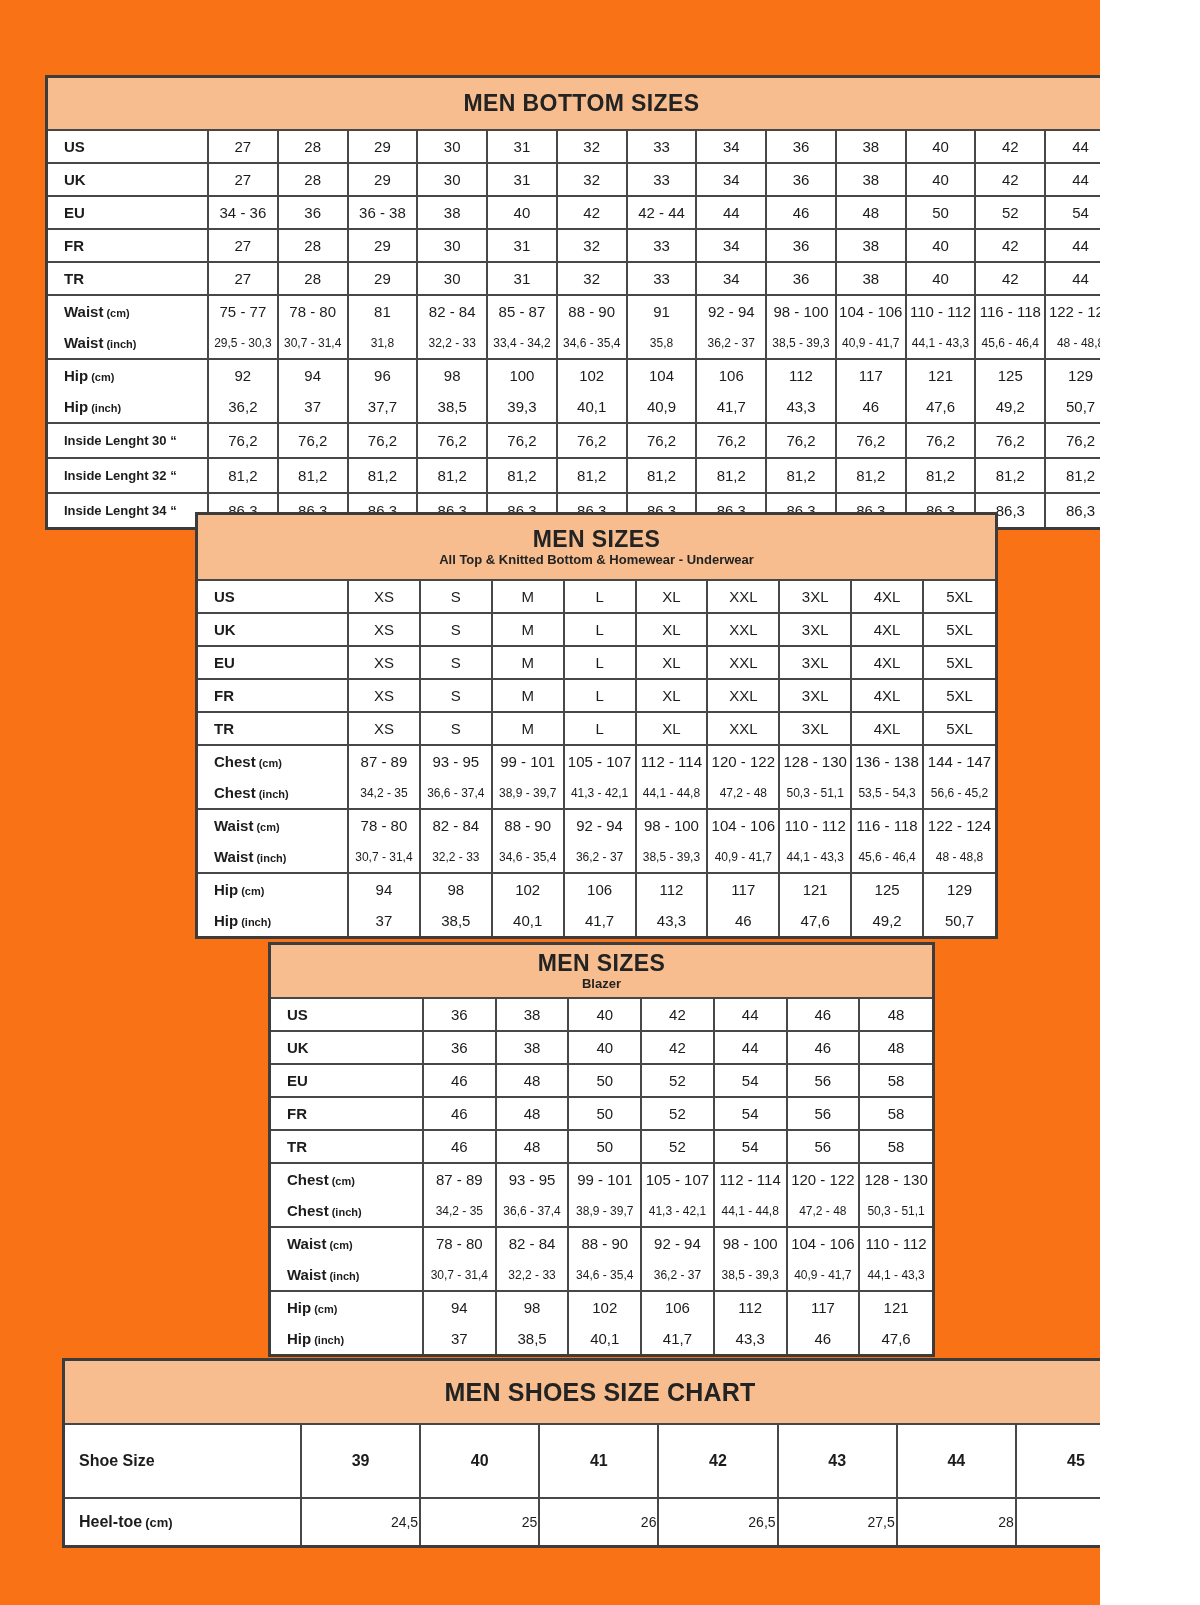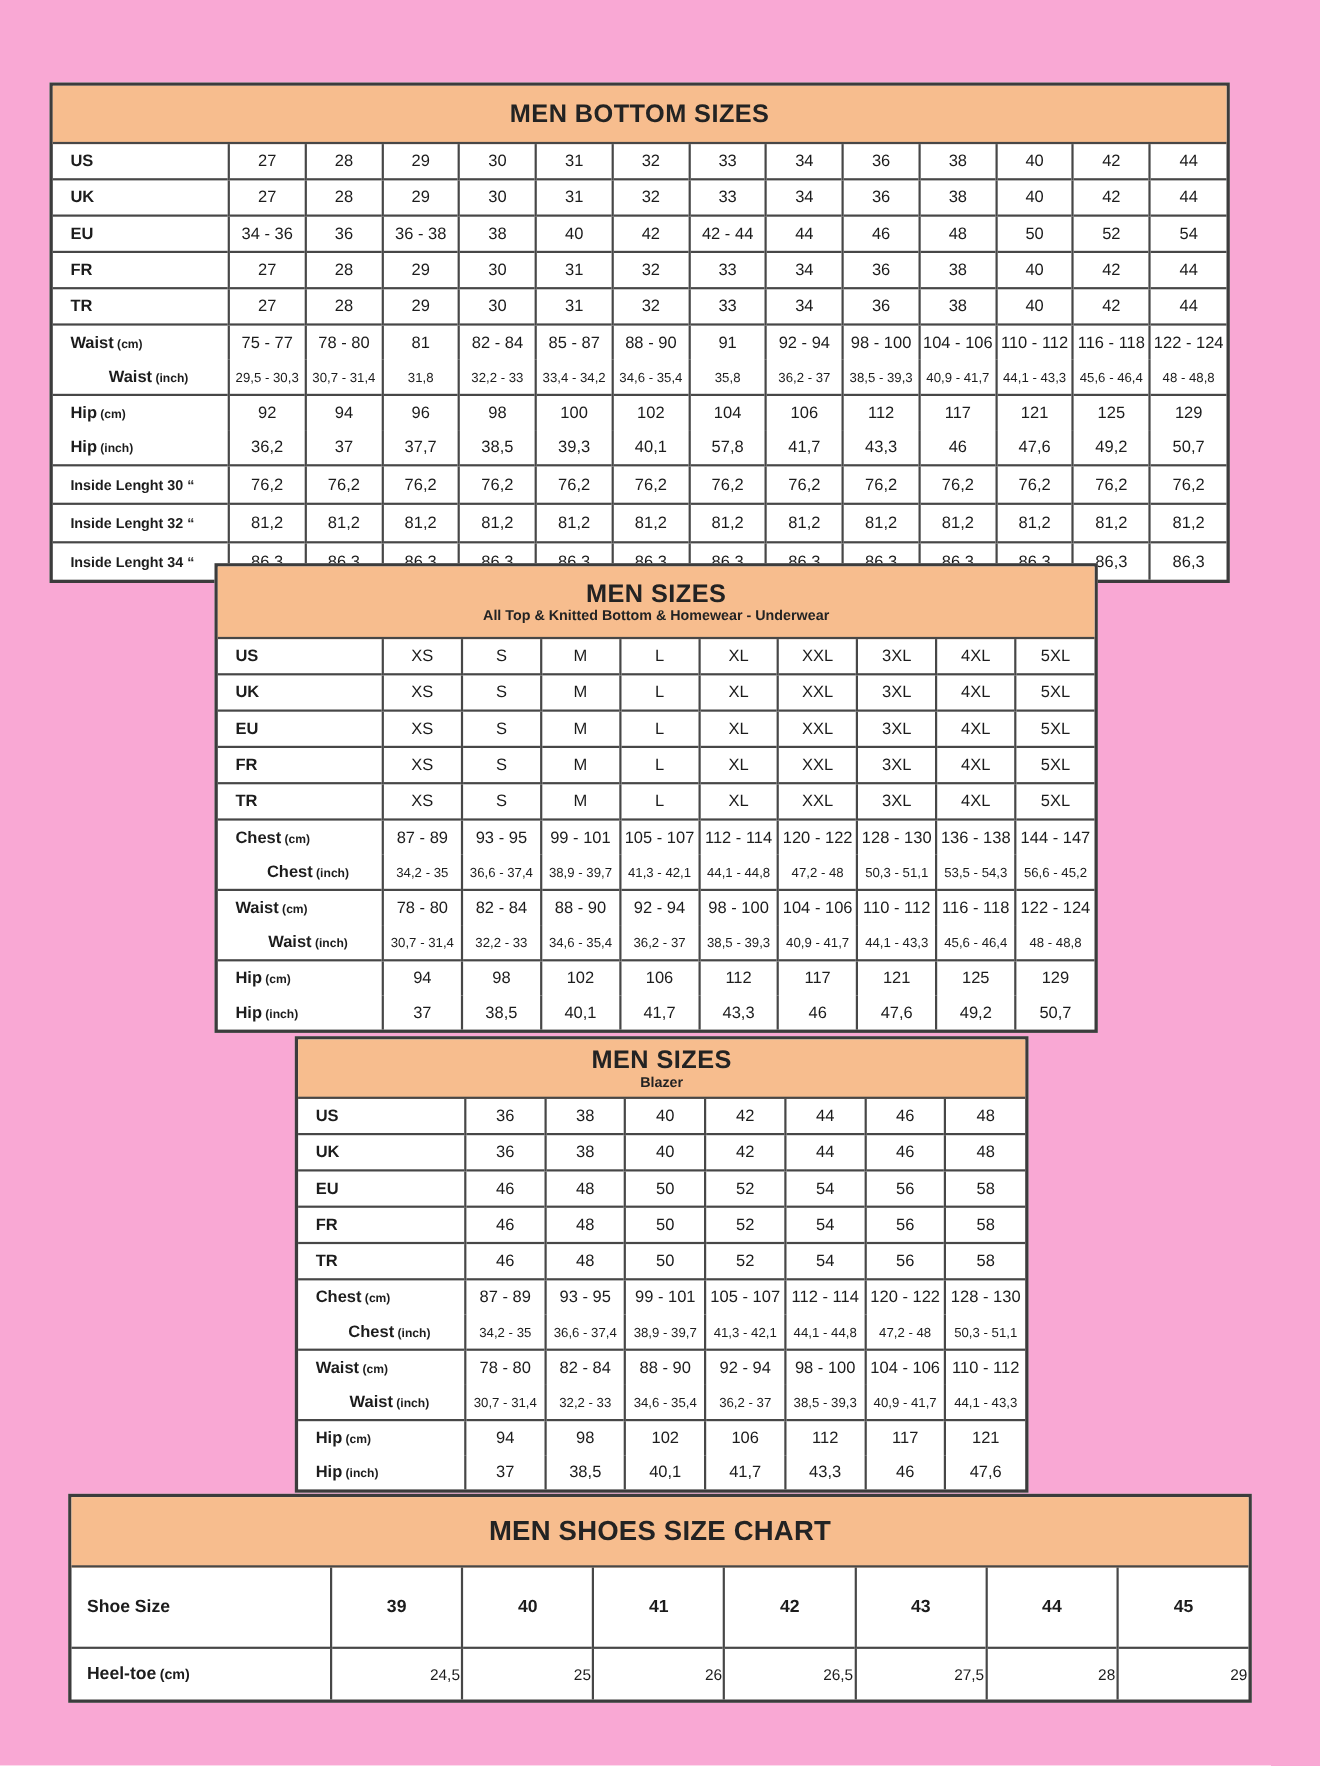--- a/index.html
+++ b/index.html
@@ -1,16 +1,16 @@
 <!DOCTYPE html>
 <html><head>
 <meta charset="utf-8">
 <style>
   html,body{margin:0;padding:0;background:#ffffff;}
-  #canvas{position:relative;width:1200px;height:1605px;background:#f9a8d4;overflow:hidden;
+  #canvas{position:relative;width:1100px;height:1605px;background:#f97316;overflow:hidden;
           font-family:"Liberation Sans", sans-serif;color:#1c1c1c;}
   .sec{position:absolute;border:3px solid #3c3c3c;background:#ffffff;box-sizing:border-box;}
   #sec-bottom{left:45px;top:75px;width:1073px;}
   #sec-tops{left:195px;top:512px;width:803px;}
   #sec-blazer{left:268px;top:942px;width:667px;}
   #sec-shoes{left:62px;top:1358px;width:1076px;}
   .band{background:#f7bd8e;border-bottom:2px solid #474747;display:flex;flex-direction:column;
         align-items:center;justify-content:center;box-sizing:border-box;}
   #sec-bottom .band{height:53px;}
   #sec-tops .band{height:66px;}
@@ -27,21 +27,21 @@
   #sec-shoes col.c-label{width:236px;}
   td{border-left:2px solid #474747;border-top:2px solid #474747;vertical-align:middle;
      overflow:hidden;white-space:nowrap;}
   td:first-child{border-left:none;}
   tr.cont td{border-top:none;}
   td.lab{text-align:left;padding-left:16px;font-weight:bold;font-size:15px;border-radius:12px;}
   td.lab .paren{font-size:11px;margin-left:3px;}
   td.val{text-align:center;font-size:15px;}
   tr.rs-size td{height:29px;}
   tr.rs-cm td{height:29px;}
-  tr.rs-inch td{height:29px;text-align:center;}
+  tr.rs-inch td{height:29px;}
   tr.rs-il td{height:31px;}
   tr.rs-il td.lab{font-size:13px;}
   tr.rs-inch td.val{font-size:12px;}
   tr.rs-shoe td{height:70px;}
   tr.rs-shoe td.val{font-weight:bold;font-size:16px;}
   tr.rs-heel td{height:44px;}
   tr.rs-heel td.val{font-size:14px;text-align:right;}
   #sec-shoes td.lab{font-size:16px;padding-left:14px;}
   #sec-shoes td.lab .paren{font-size:13px;}
 </style>
@@ -202,21 +202,21 @@
             <td class="val">129</td>
           </tr>
           <tr class="rs-cm cont">
             <td class="lab"><span>Hip</span><span class="paren">(inch)</span></td>
             <td class="val">36,2</td>
             <td class="val">37</td>
             <td class="val">37,7</td>
             <td class="val">38,5</td>
             <td class="val">39,3</td>
             <td class="val">40,1</td>
-            <td class="val">57,8</td>
+            <td class="val">40,9</td>
             <td class="val">41,7</td>
             <td class="val">43,3</td>
             <td class="val">46</td>
             <td class="val">47,6</td>
             <td class="val">49,2</td>
             <td class="val">50,7</td>
           </tr>
           <tr class="rs-il">
             <td class="lab"><span>Inside Lenght 30 “</span></td>
             <td class="val">76,2</td>

